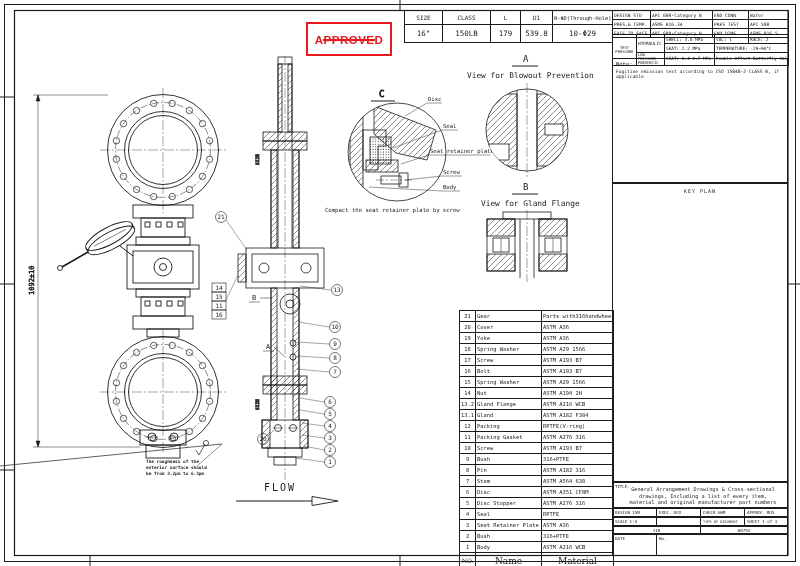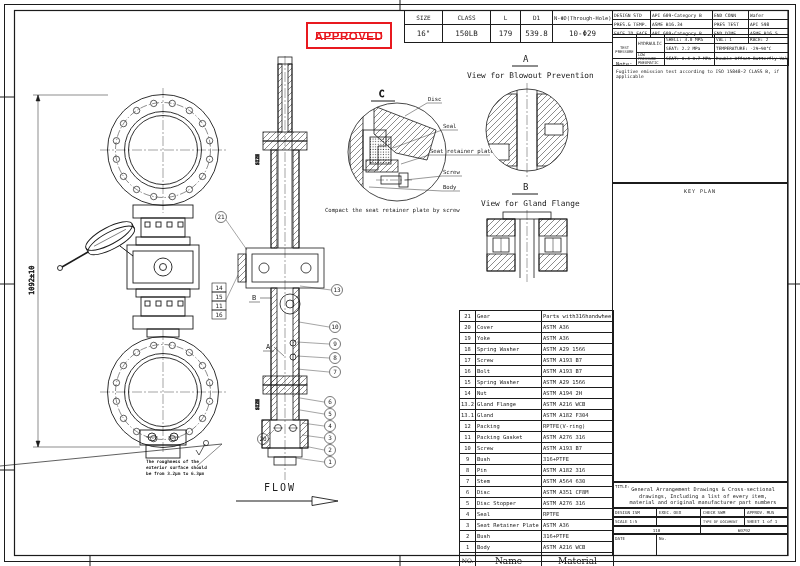--- a/index.html
+++ b/index.html
@@ -43,21 +43,21 @@
   #tb-date{top:534px;height:22px;}
   #tb-date .cell{align-items:flex-start;padding-top:1px;}
   
   #bom{left:459px;top:310px;width:154px;}
   #bom td{height:10px;font-size:5.4px;}
   #bom td.c-no{text-align:center;}
   #bom tfoot td{height:15px;font-size:9px;text-align:center;
                 font-family:"DejaVu Serif", serif;}
   
   #stamp{left:306px;top:22px;width:86px;height:27px;border:2.5px solid #e8191f;
-         padding:8px;background:rgba(255,255,255,.0);}
+         padding:15px;background:rgba(255,255,255,.0);}
   #stamp .inner{border:1.5px solid #e8191f;width:100%;height:100%;box-sizing:border-box;
          display:flex;align-items:center;justify-content:center;
          color:#e8191f;font-weight:bold;font-size:11.5px;letter-spacing:.5px;
          font-family:"Liberation Sans", sans-serif;}
 </style>
 </head>
 <body>
 
 <div id="sheet">
 

